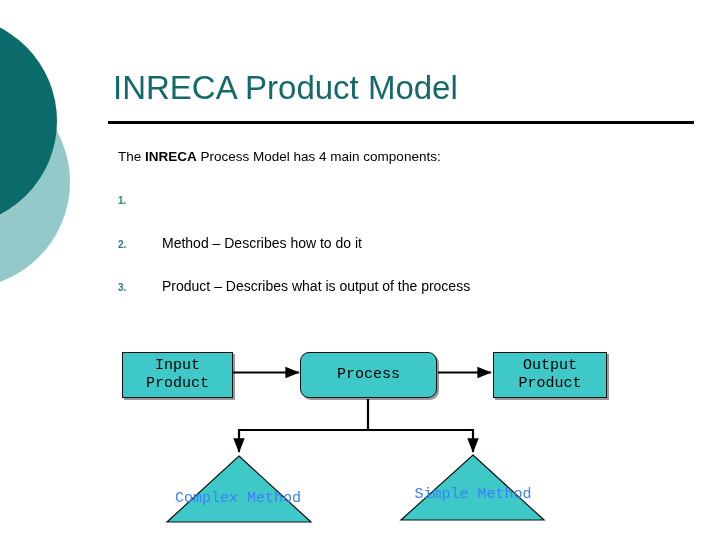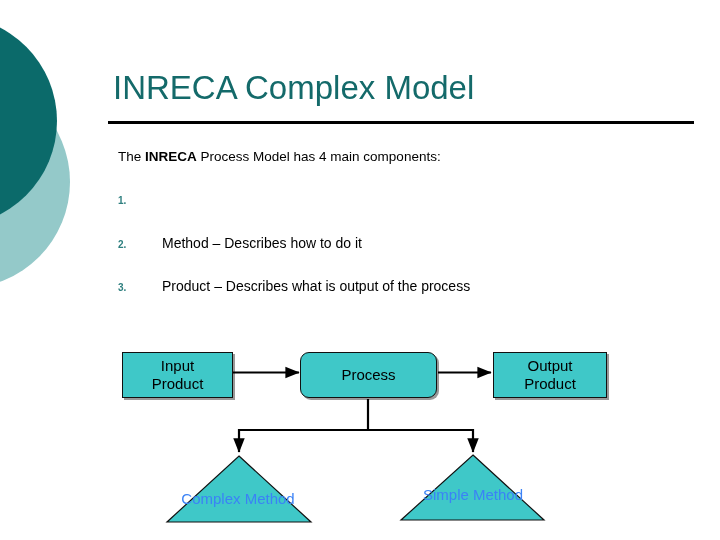--- a/index.html
+++ b/index.html
@@ -100,20 +100,21 @@
     white-space: nowrap;
   }
 
   
   #diagram {
     position: absolute;
     left: 0;
     top: 0;
     width: 648px;
     height: 540px;
+    font-family: Liberation Mono, monospace;
   }
   .node {
     position: absolute;
     background: #3FC8C8;
     border: 1px solid #111111;
     box-sizing: border-box;
     display: flex;
     align-items: center;
     justify-content: center;
     text-align: center;
@@ -156,21 +157,21 @@
   }
 </style>
 </head>
 <body>
 
 <div id="slide">
 
   <div class="deco-circle" id="circle-light"></div>
   <div class="deco-circle" id="circle-dark"></div>
 
-  <div id="title">INRECA Complex Model</div>
+  <div id="title">INRECA Product Model</div>
   <div id="title-rule"></div>
 
   <div id="intro">
     <span>The </span><span class="em">INRECA</span><span> Process Model has 4 main components:</span>
   </div>
 
   <div id="list">
     <div class="list-row">
       <span class="list-num">1.</span>
     </div>

